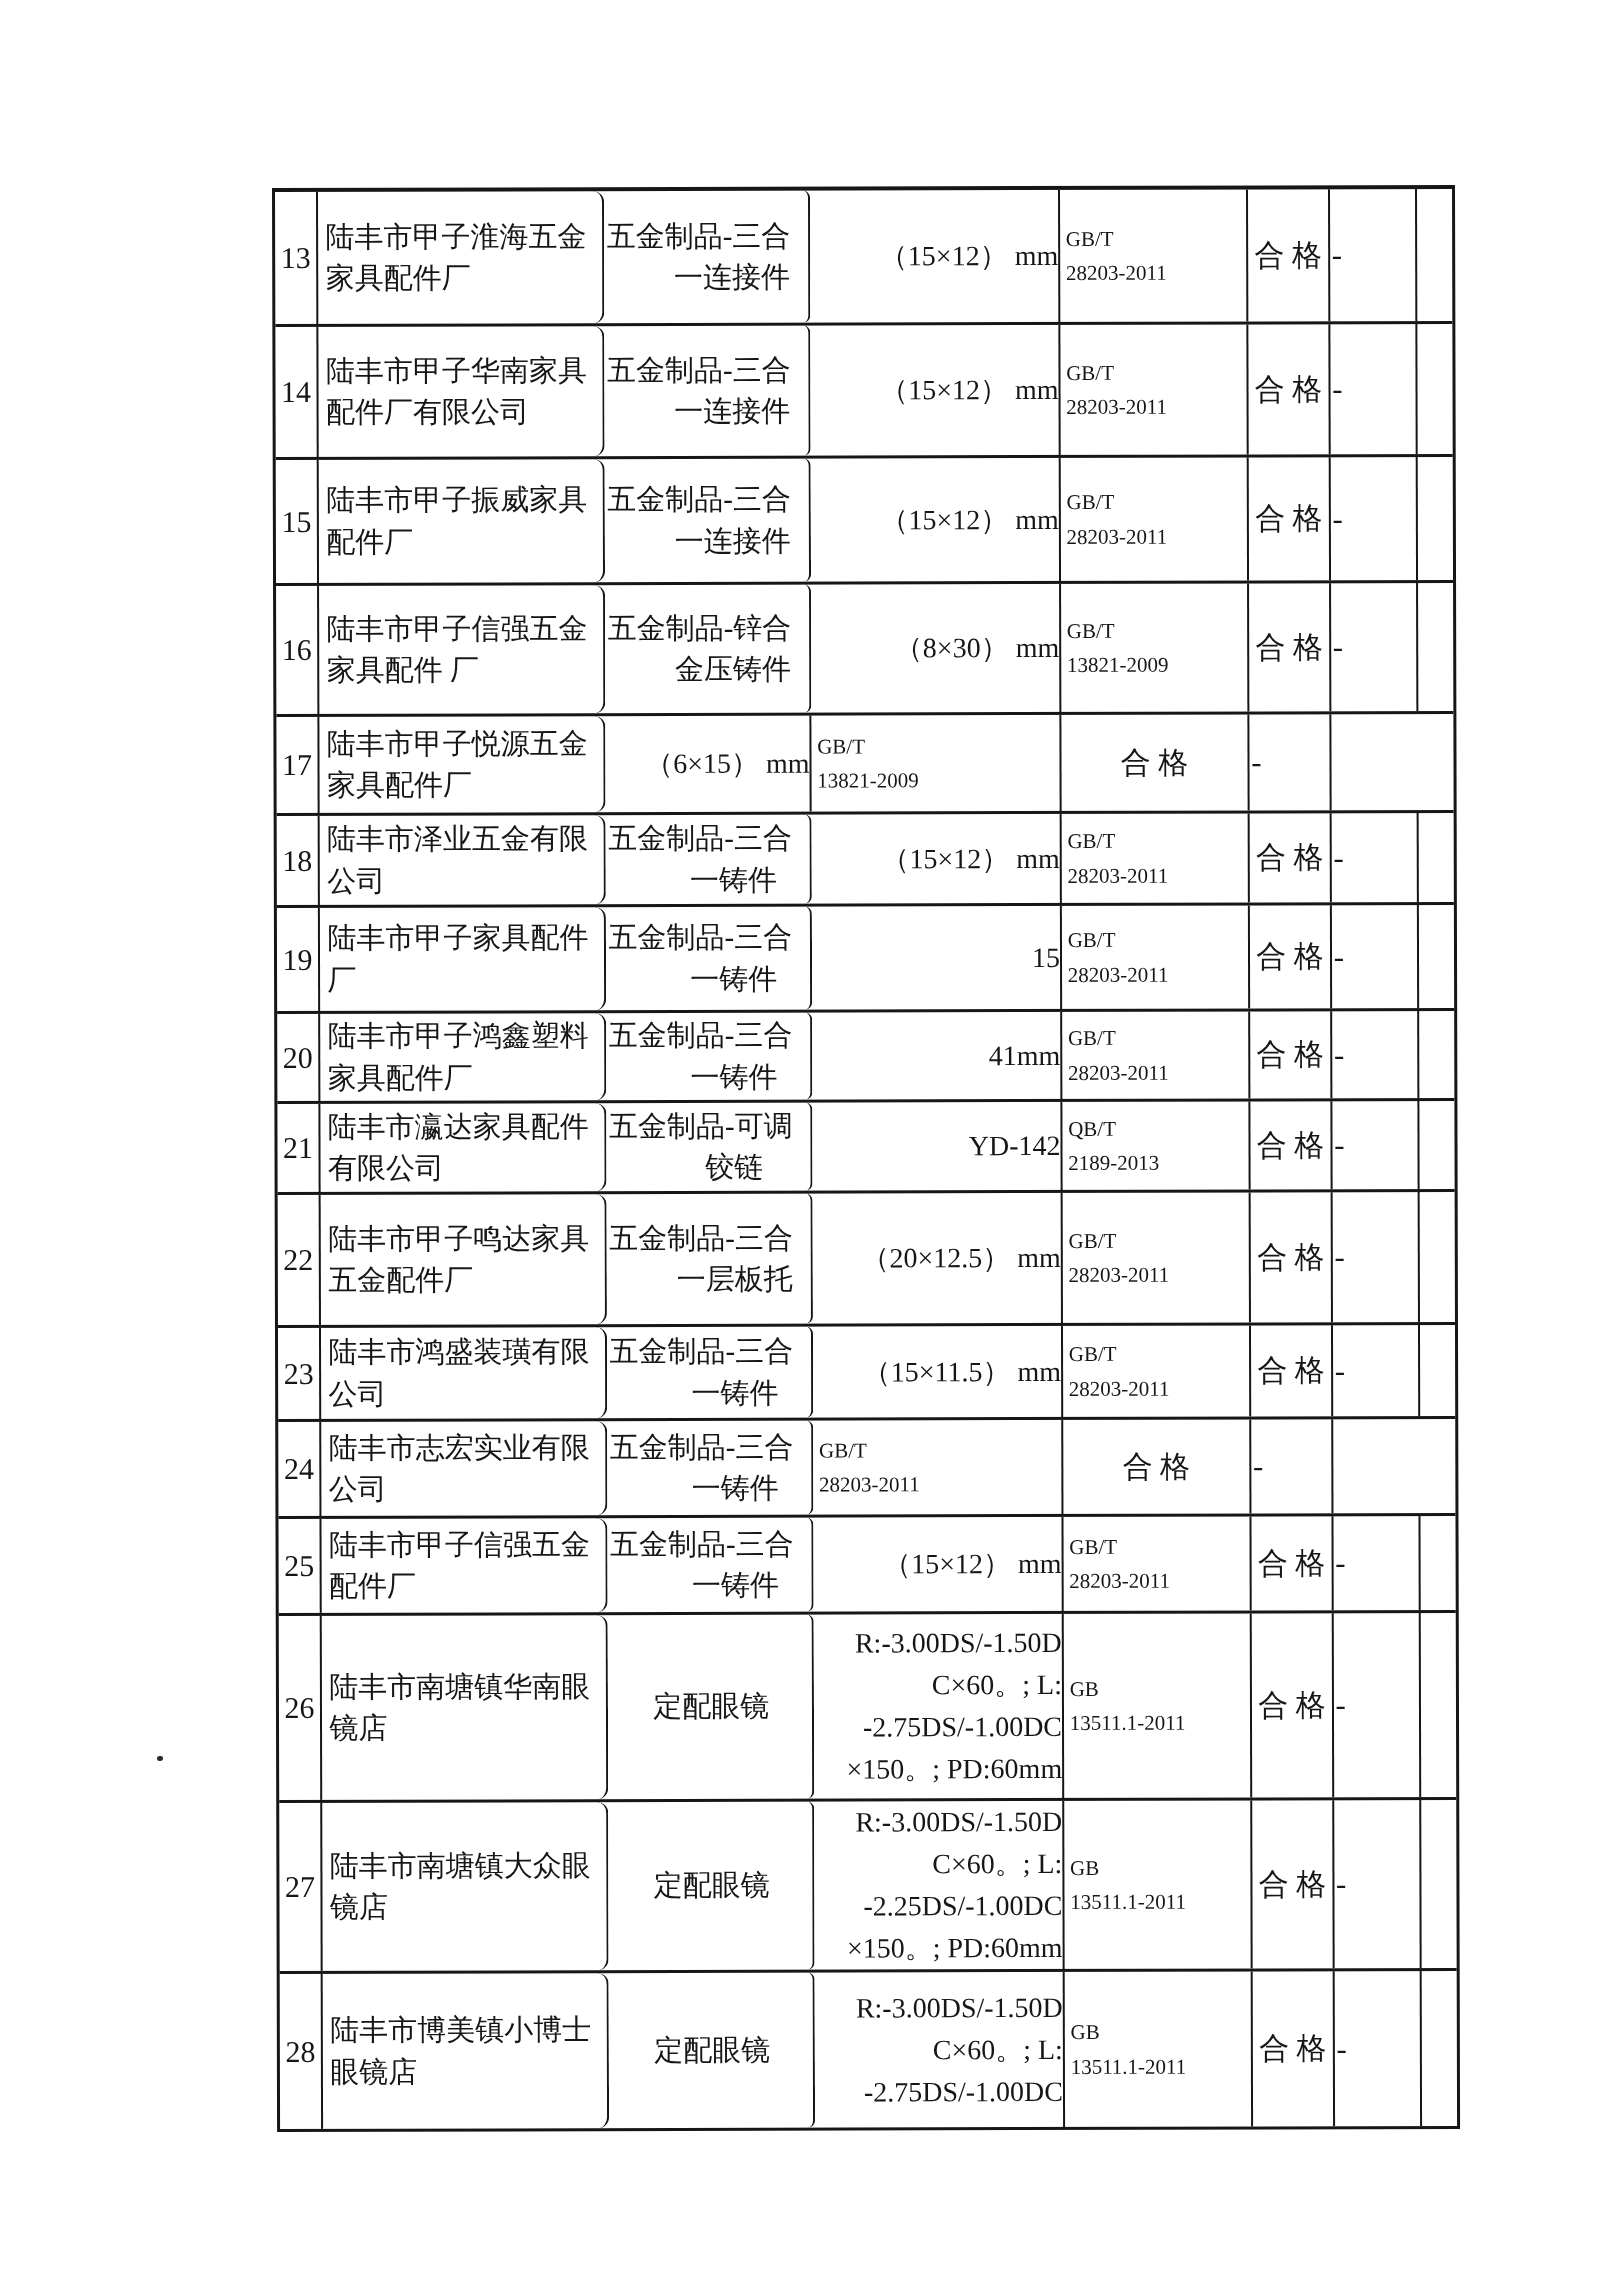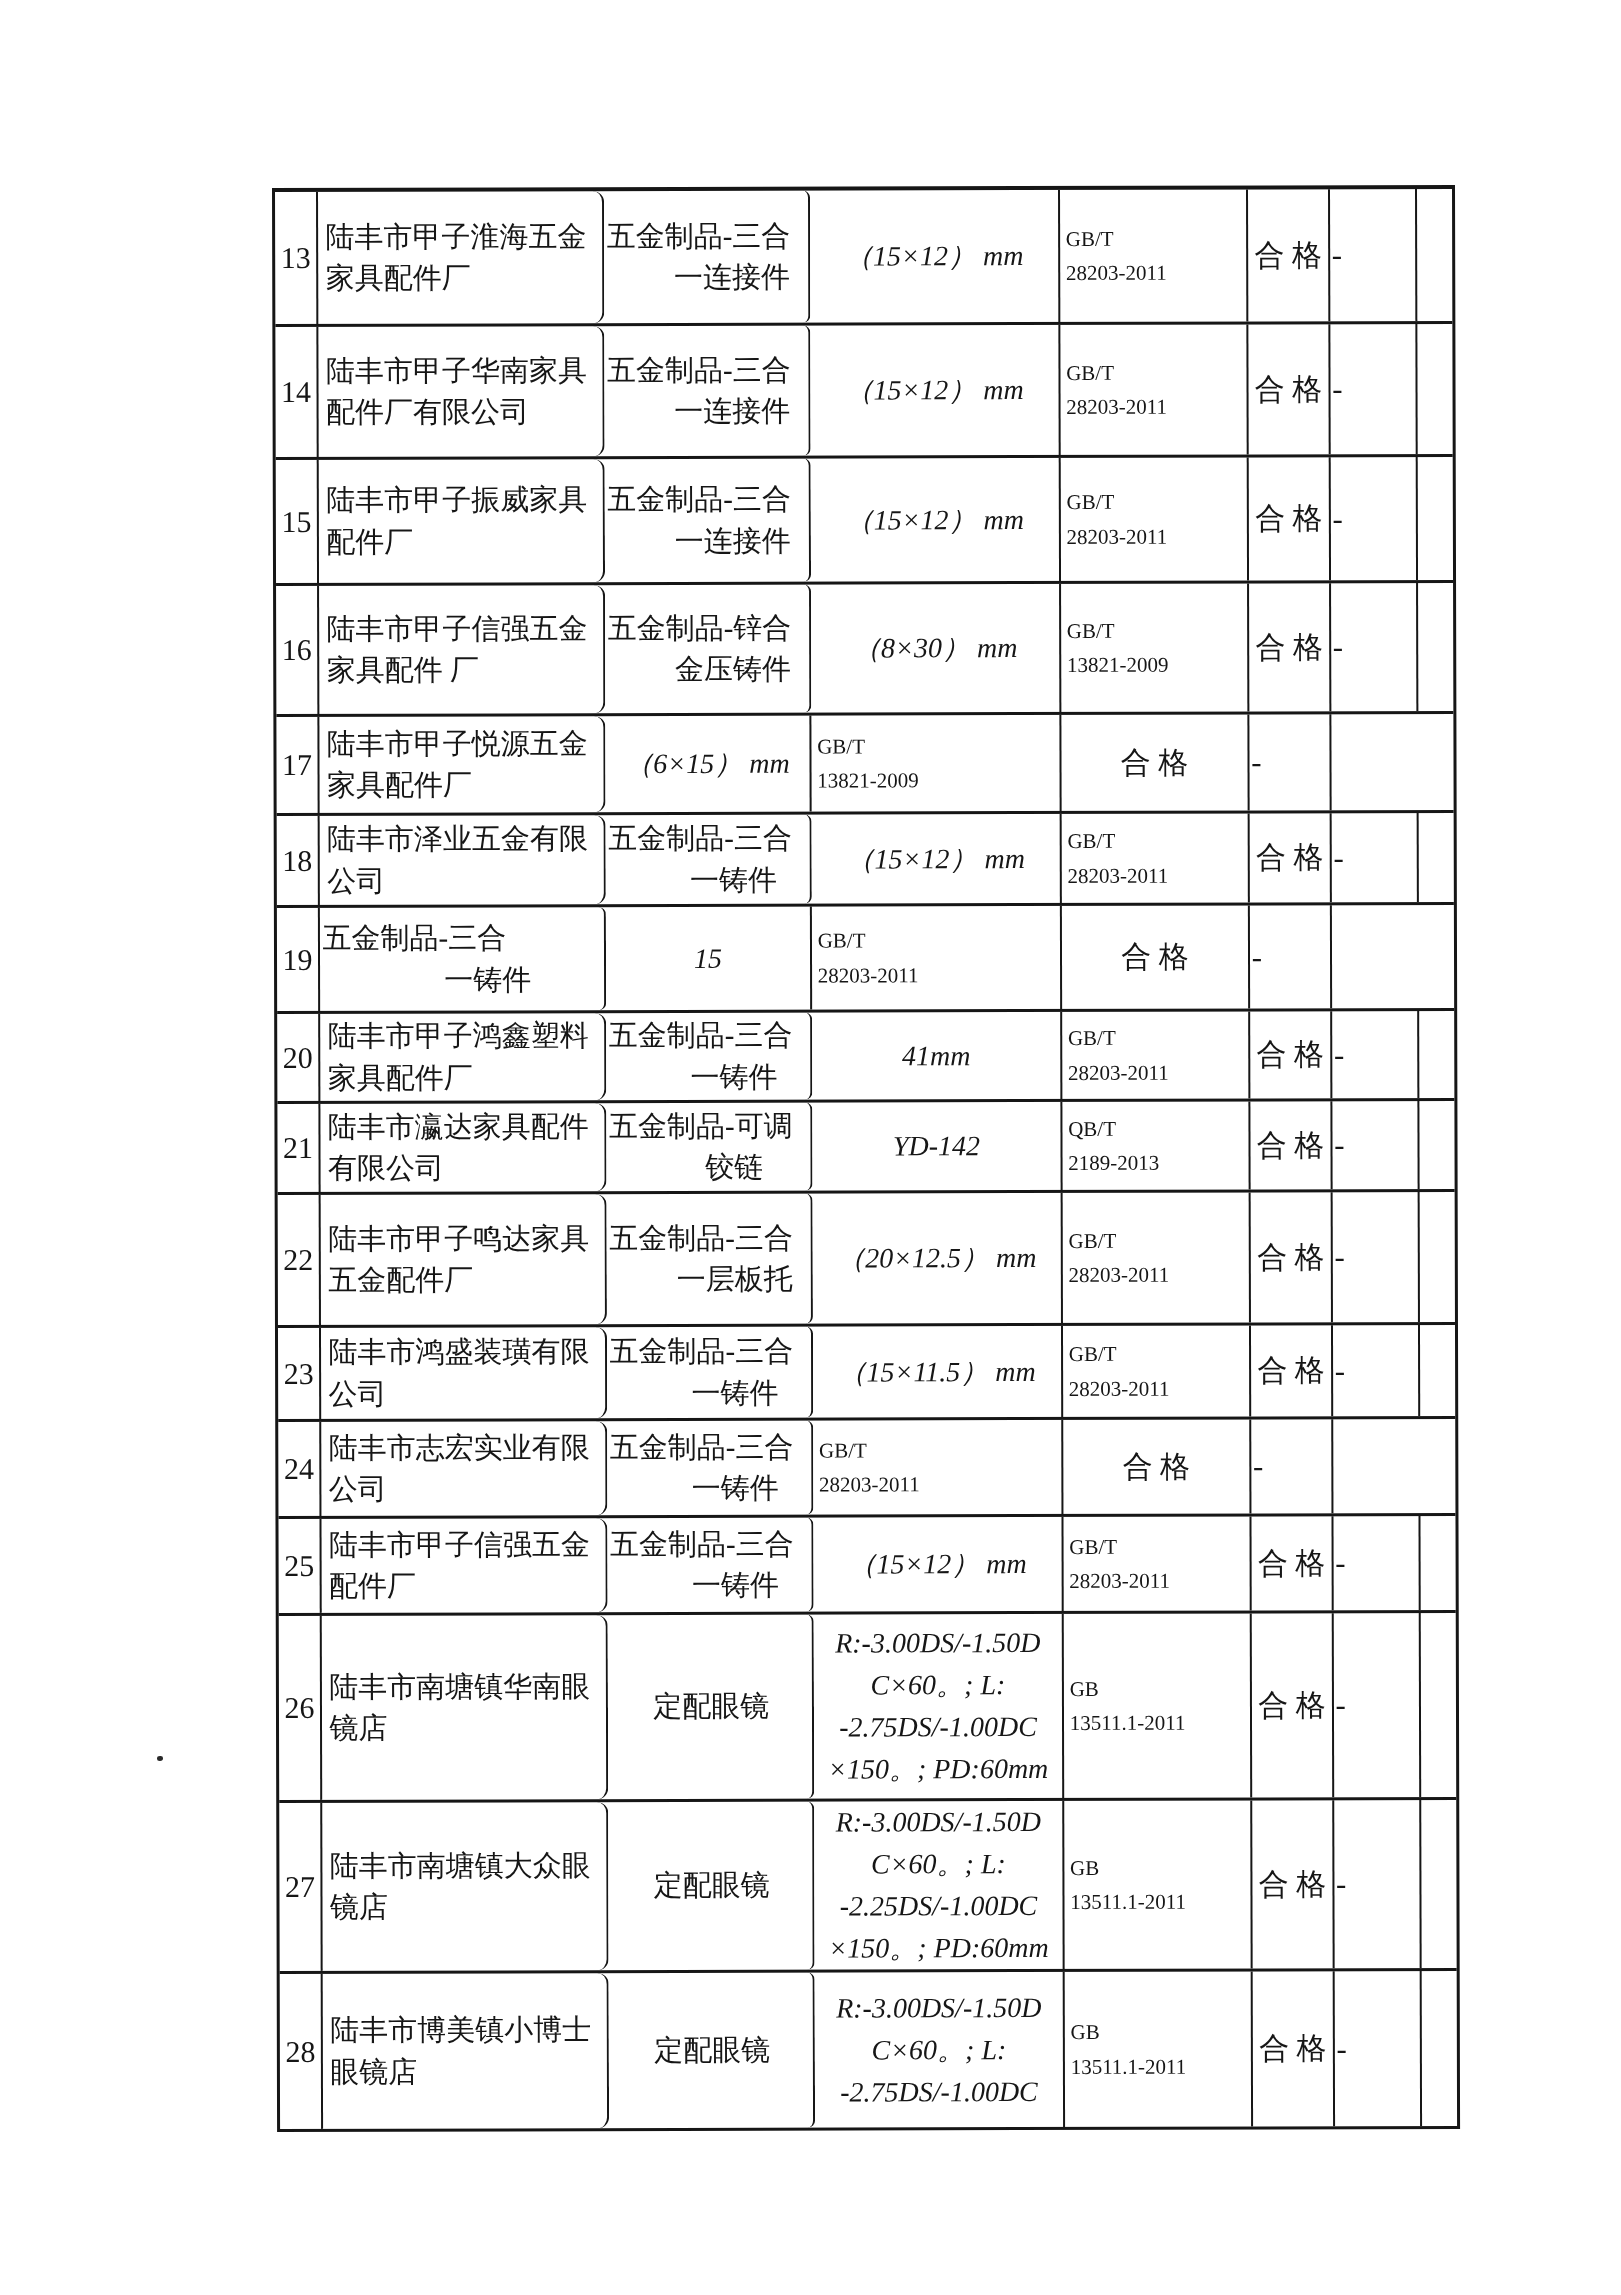--- a/index.html
+++ b/index.html
@@ -63,25 +63,24 @@
   .c-product {
     font-size: 29px;
     line-height: 1.42;
     padding-left: 2.5px;
     border-radius: 7px;
   }
   .c-product .line { align-self: flex-start; }
   .c-product .line:nth-child(n+2) { align-self: center; transform: translateX(24.5px); }
   .c-product .line:only-child { align-self: center; transform: none; }
   .c-spec {
-    align-items: center;
+    align-items: flex-end;
     font-size: 28px;
     line-height: 1.5;
     text-align: center;
-    font-style: italic;
   }
   .c-standard {
     align-items: flex-start;
     padding-left: 5.7px;
     font-size: 21px;
     line-height: 1.62;
   }
   .c-result {
     align-items: center;
     font-size: 30px;
@@ -265,20 +264,24 @@
         </div>
         <div class="td c-remark">
           <span class="line">-</span>
         </div>
         <div class="td c-empty"></div>
       </div>
       <div class="tr" style="height: 103px;">
         <div class="td c-no">
           <span class="line">19</span>
         </div>
+        <div class="td c-company">
+          <span class="line">陆丰市甲子家具配件</span>
+          <span class="line">厂</span>
+        </div>
         <div class="td c-product">
           <span class="line">五金制品-三合</span>
           <span class="line">一铸件</span>
         </div>
         <div class="td c-spec">
           <span class="line">15</span>
         </div>
         <div class="td c-standard">
           <span class="line">GB/T</span>
           <span class="line">28203-2011</span>

